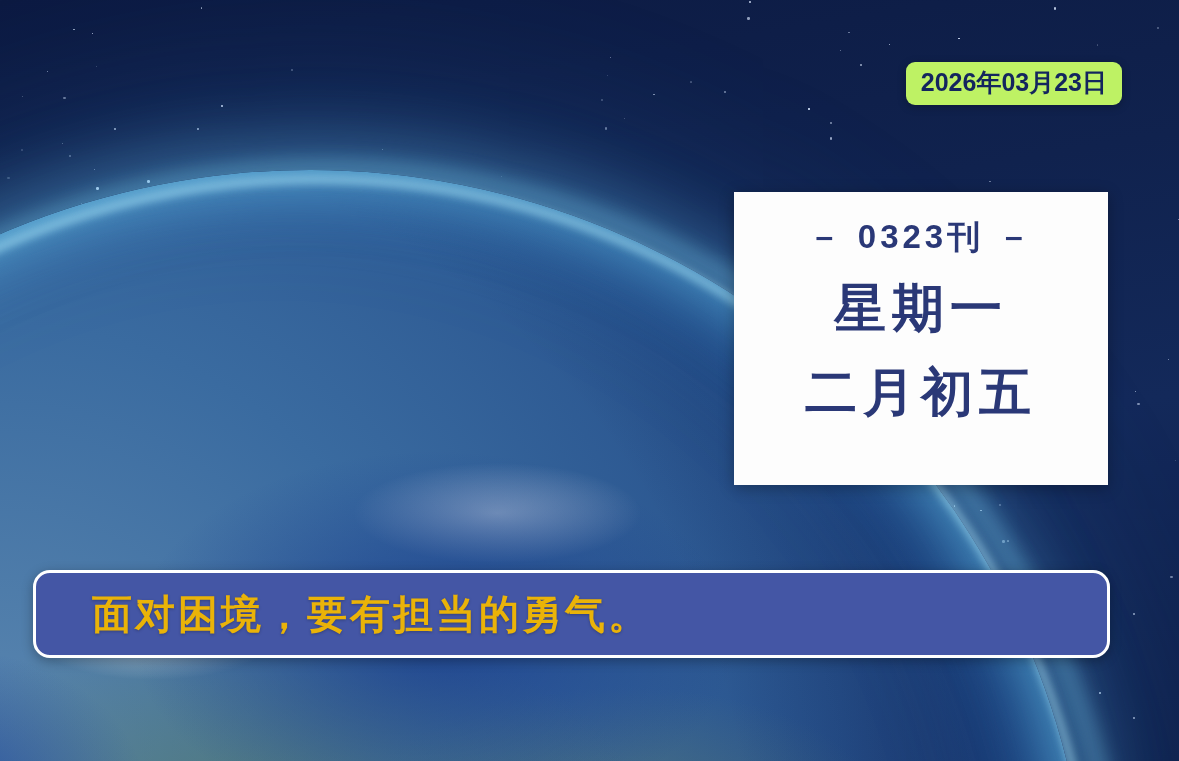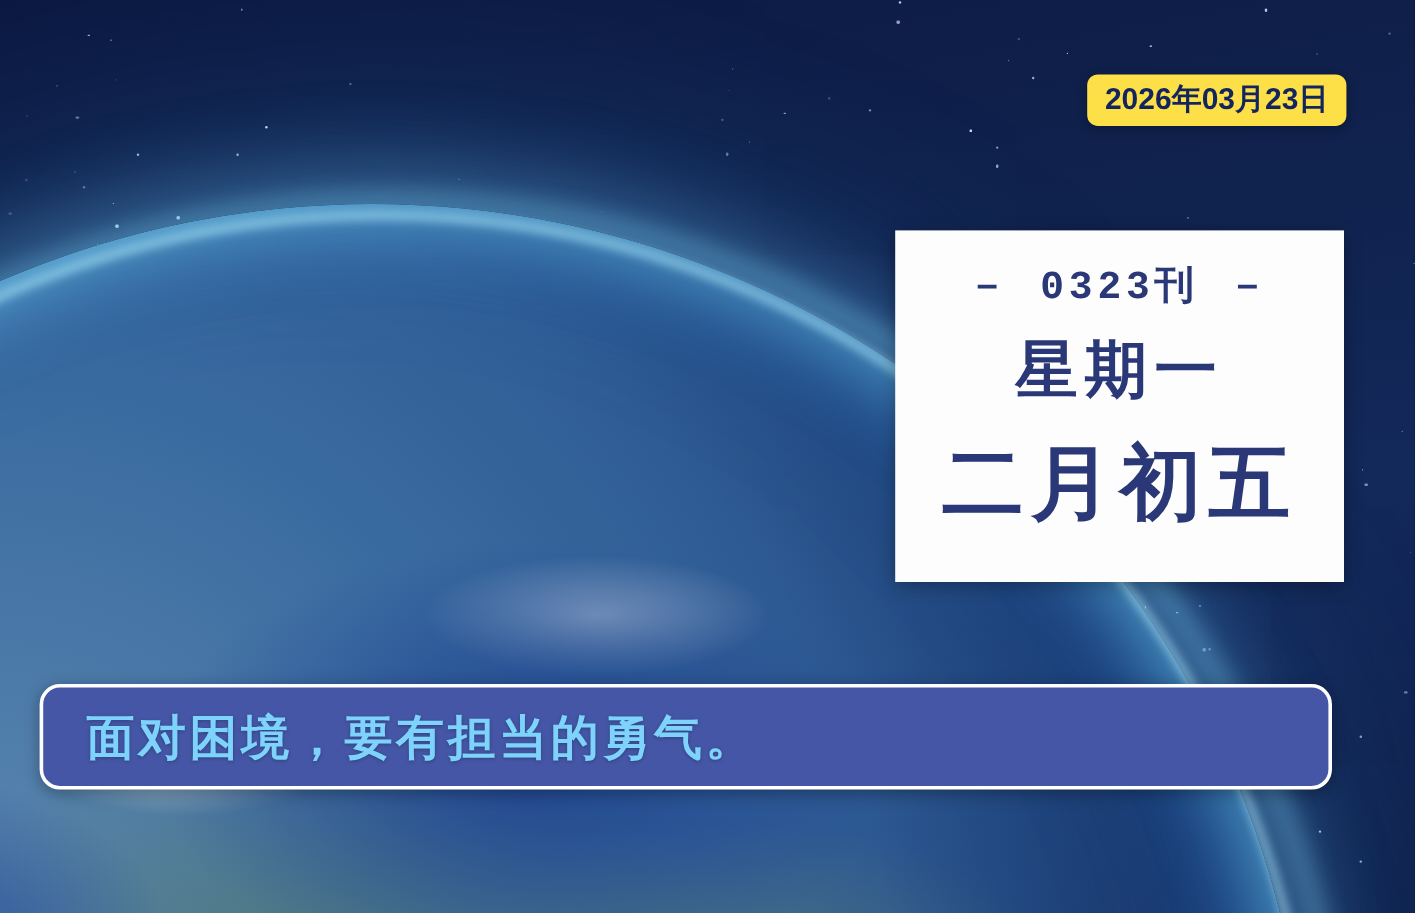--- a/index.html
+++ b/index.html
@@ -79,21 +79,21 @@
     text-shadow:0 3px 14px rgba(0,0,0,.45);
   }
   .t-xinwen{
     font-size:152px;color:#ffffff;margin-top:12px;
     text-shadow:0 3px 16px rgba(10,25,60,.55);
   }
 
   
   .date-badge{
     position:absolute;right:57px;top:62px;
-    background:#fde047;color:#13255e;
+    background:#bef264;color:#13255e;
     font-size:25px;font-weight:700;letter-spacing:0px;
     padding:4px 15px 6px 15px;border-radius:9px;
     box-shadow:0 2px 8px rgba(0,0,0,.25);
     white-space:nowrap;
   }
 
   
   .sixty-line{
     position:absolute;left:741px;top:139px;
     display:flex;align-items:baseline;white-space:nowrap;
@@ -108,45 +108,44 @@
     font-family:"DejaVu Sans","Liberation Sans",sans-serif;
   }
 
   
   .card{
     position:absolute;left:734px;top:192px;width:374px;height:293px;
     background:#fdfdfd;
     display:flex;flex-direction:column;align-items:center;justify-content:flex-start;
     box-shadow:0 3px 14px rgba(0,0,0,.30);
     color:#2A3877;
-    font-family:Liberation Mono, monospace;
-    margin-left:12px;
+    font-family:Liberation Sans, sans-serif;
   }
   .card-issue{
     margin-top:23px;font-size:33px;font-weight:700;letter-spacing:4px;white-space:nowrap;
   }
   .card-week{
     margin-top:14px;font-size:52px;font-weight:700;letter-spacing:6px;
   }
   .card-lunar{
-    margin-top:14px;font-size:68px;font-weight:700;letter-spacing:6px;
+    margin-top:14px;font-size:52px;font-weight:700;letter-spacing:6px;
   }
 
   
   .quote-bar{
     position:absolute;left:33px;top:570px;width:1077px;height:88px;
     background:#4456a5;
     border:3px solid #ffffff;border-radius:17px;
     box-sizing:border-box;
     display:flex;align-items:center;
     box-shadow:0 3px 12px rgba(0,0,0,.30);
   }
   .quote-text{
-    color:#7dd3fc;font-size:40px;font-weight:700;letter-spacing:3px;
-    margin-left:36px;white-space:nowrap;
+    color:#eab308;font-size:40px;font-weight:700;letter-spacing:3px;
+    margin-left:56px;white-space:nowrap;
     font-family:"DejaVu Sans","Liberation Sans",sans-serif;
     text-shadow:0 1px 3px rgba(0,0,0,.25);
   }
 </style>
 </head>
 <body>
 
 <div id="stage">
 
   <div class="space"></div>

